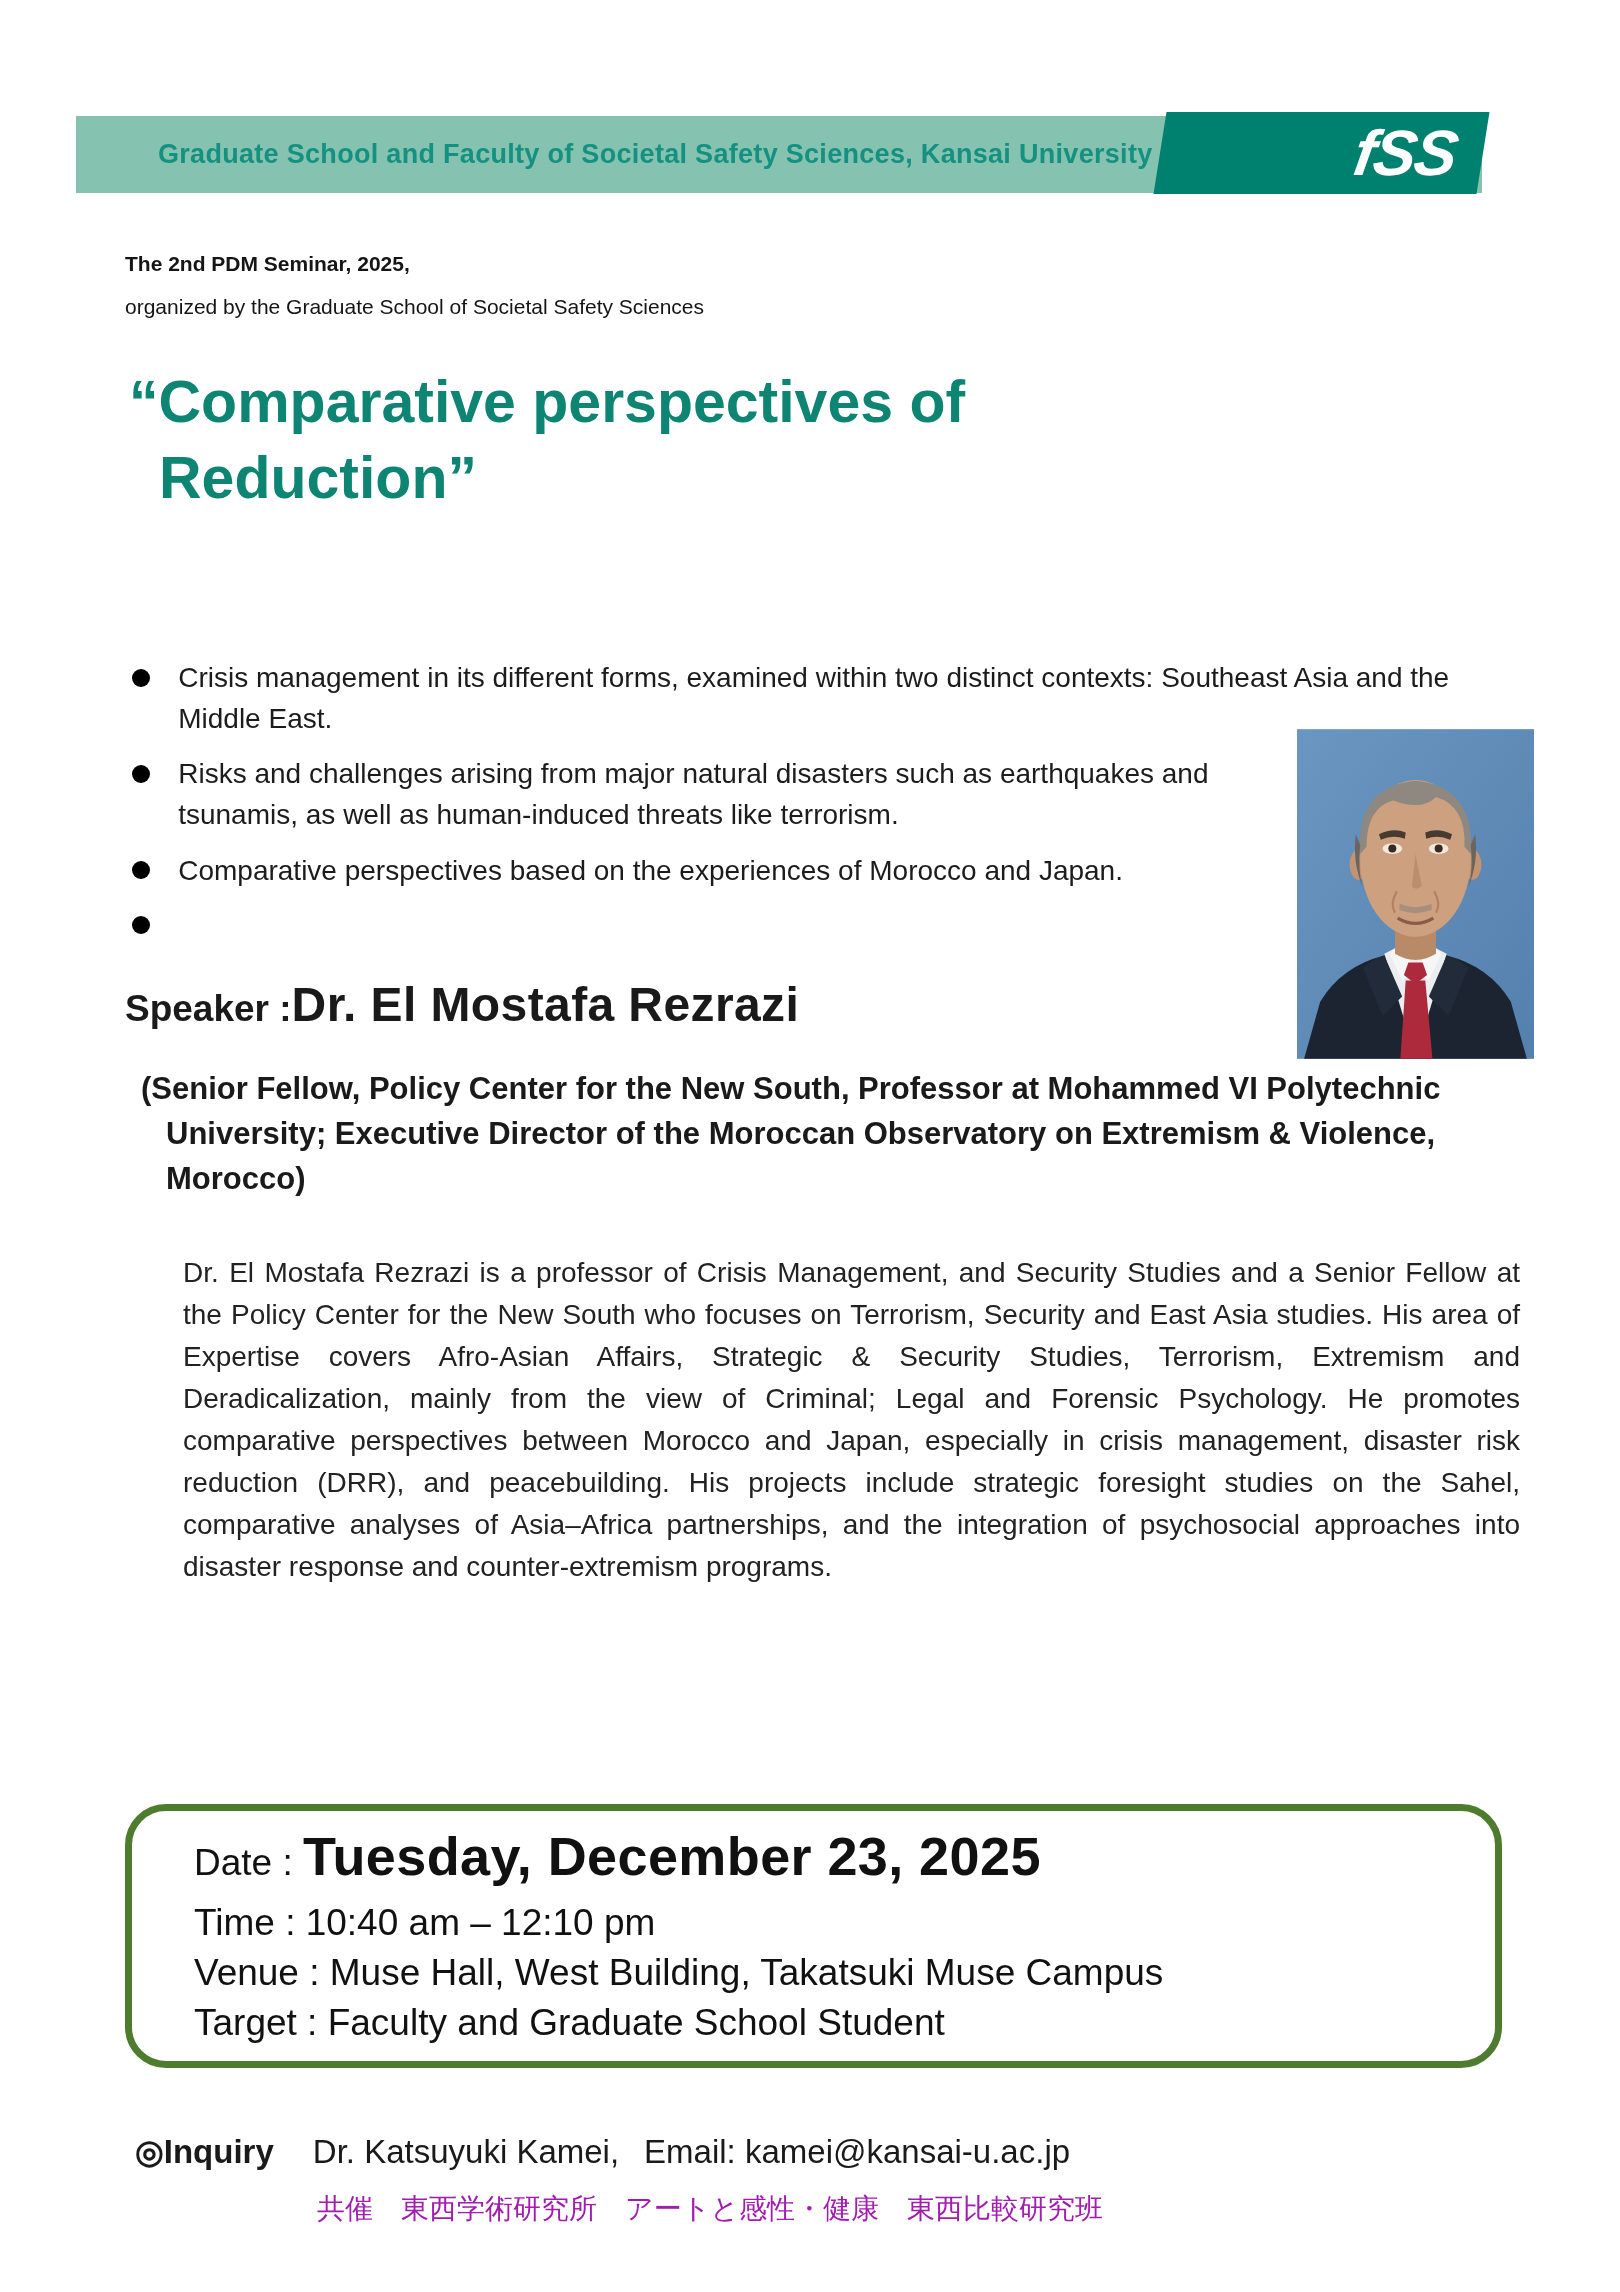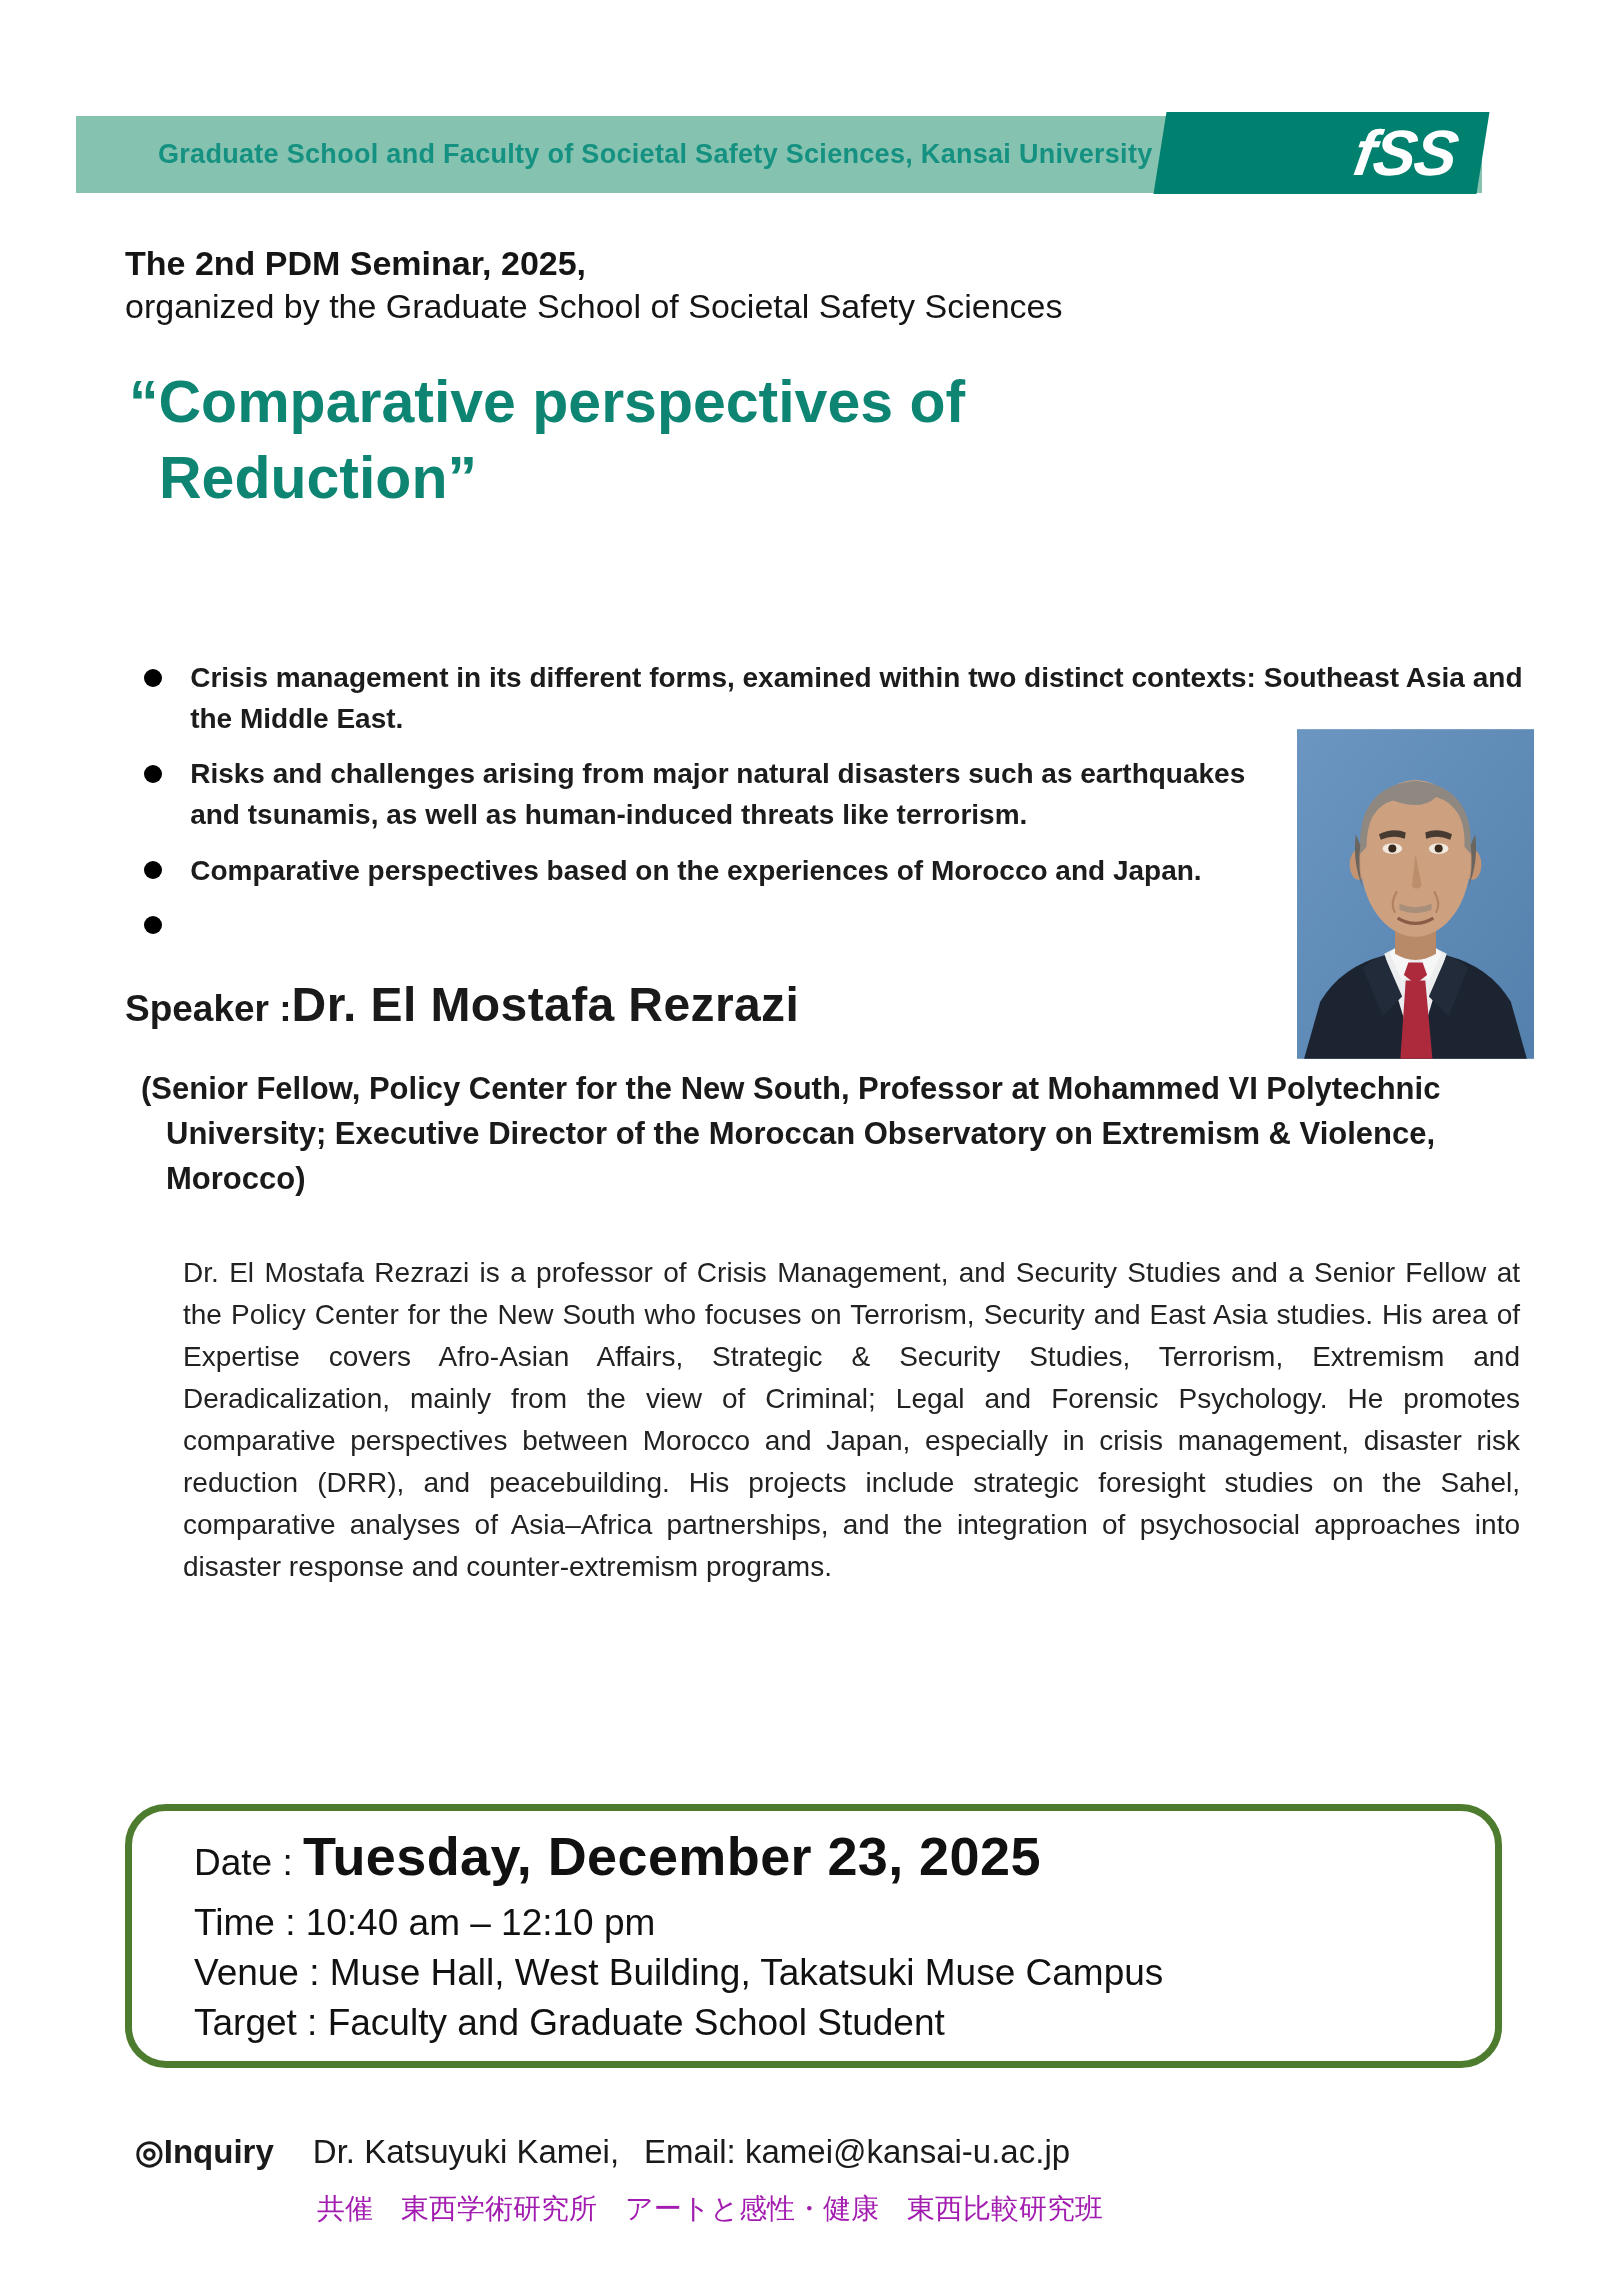--- a/index.html
+++ b/index.html
@@ -15,30 +15,30 @@
     font-size:27px; font-weight:600; color:#149180; letter-spacing:0.3px;
   }
   .logo-block {
     position:absolute; left:1160px; top:112px; width:323px; height:82px; background:#00806F;
     transform:skewX(-9deg); display:flex; align-items:center; justify-content:flex-end;
     padding-right:27px; box-sizing:border-box;
   }
   .logo-text { font-style:italic; font-weight:700; font-size:64px; color:#ffffff; line-height:1; letter-spacing:-1.8px; }
 
   
-  .seminar-head { position:absolute; left:125px; top:242px; font-size:34px; line-height:43px; color:#151515; }
+  .seminar-head { position:absolute; left:125px; top:242px; font-size:21px; line-height:43px; color:#151515; }
   .seminar-head .b { font-weight:700; }
 
   
   .title { position:absolute; left:129px; top:364px; width:1392px; color:#0E8573; font-weight:700; font-size:59px; line-height:76px; }
   .title .t2 { padding-left:30px; box-sizing:border-box; text-align:justify; text-align-last:justify; }
   .title .t3 { padding-left:30px; }
 
   
-  .topics { position:absolute; left:141px; top:657px; width:1388px;font-weight:bold; }
+  .topics { position:absolute; left:129px; top:657px; width:1388px; }
   .topic { display:flex; margin-bottom:14.3px; font-size:28px; line-height:41px; color:#1c1c1c; }
   .dot { width:18px; height:18px; border-radius:50%; background:#000; margin:11.6px 0 0 2.7px; flex:none; }
   .topic-text { margin-left:28.5px; }
   .topic.wide  .topic-text { max-width:1337px; }
   .topic.narrow .topic-text { max-width:1083px; }
 
   
   .photo { position:absolute; left:1297px; top:729px; width:237px; height:330px; }
   .photo svg { display:block; width:100%; height:100%; }
 

